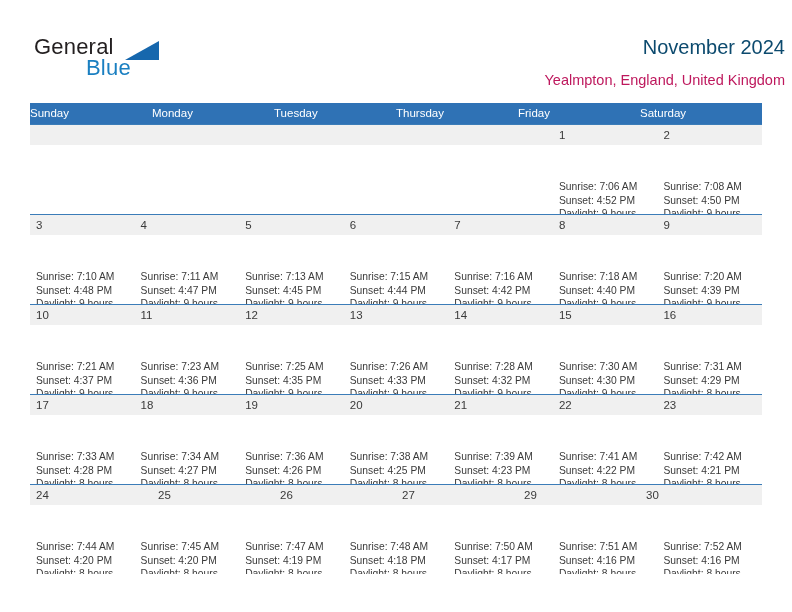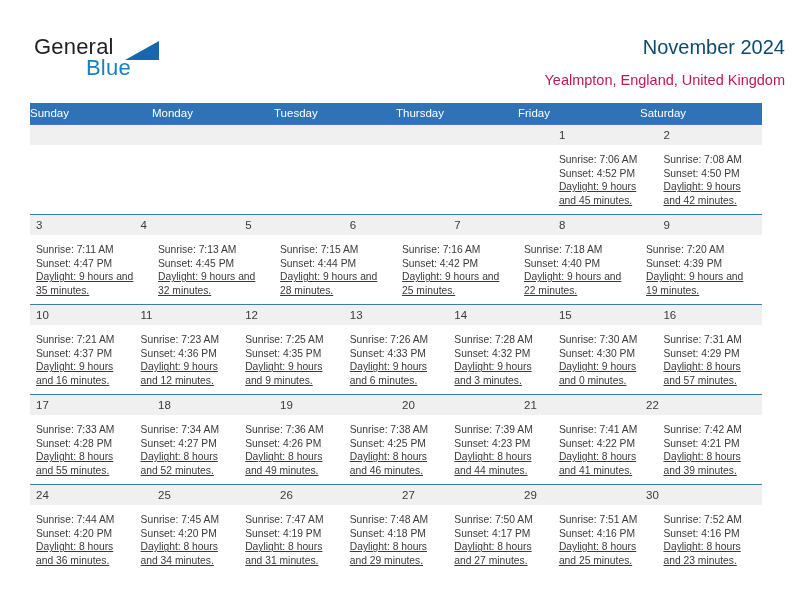--- a/index.html
+++ b/index.html
@@ -139,20 +139,21 @@
     color: #3a3a3a;
     line-height: 20px;
     overflow: hidden;
     white-space: nowrap;
   }
   .cell-info {
     flex: 1 1 0;
     box-sizing: border-box;
     padding: 8px 7px 0 6px;
     overflow: hidden;
+    margin-top: 27px;
   }
   .cell-info .line {
     font-size: 10.3px;
     line-height: 13.7px;
     color: #3a3a3a;
     white-space: nowrap;
   }
   .cell-info .line.wrap {
     white-space: normal;
     text-decoration: underline;
@@ -226,20 +227,25 @@
         <div class="cell-num">3</div>
         <div class="cell-num">4</div>
         <div class="cell-num">5</div>
         <div class="cell-num">6</div>
         <div class="cell-num">7</div>
         <div class="cell-num">8</div>
         <div class="cell-num">9</div>
       </div>
       <div class="week-body">
         <div class="cell-info">
+          <div class="line">Sunrise: 7:10 AM</div>
+          <div class="line">Sunset: 4:48 PM</div>
+          <div class="line wrap">Daylight: 9 hours and 38 minutes.</div>
+        </div>
+        <div class="cell-info">
           <div class="line">Sunrise: 7:11 AM</div>
           <div class="line">Sunset: 4:47 PM</div>
           <div class="line wrap">Daylight: 9 hours and 35 minutes.</div>
         </div>
         <div class="cell-info">
           <div class="line">Sunrise: 7:13 AM</div>
           <div class="line">Sunset: 4:45 PM</div>
           <div class="line wrap">Daylight: 9 hours and 32 minutes.</div>
         </div>
         <div class="cell-info">
@@ -315,20 +321,21 @@
     </div>
 
     <div class="week">
       <div class="week-nums">
         <div class="cell-num">17</div>
         <div class="cell-num">18</div>
         <div class="cell-num">19</div>
         <div class="cell-num">20</div>
         <div class="cell-num">21</div>
         <div class="cell-num">22</div>
+        <div class="cell-num">23</div>
       </div>
       <div class="week-body">
         <div class="cell-info">
           <div class="line">Sunrise: 7:33 AM</div>
           <div class="line">Sunset: 4:28 PM</div>
           <div class="line wrap">Daylight: 8 hours and 55 minutes.</div>
         </div>
         <div class="cell-info">
           <div class="line">Sunrise: 7:34 AM</div>
           <div class="line">Sunset: 4:27 PM</div>

